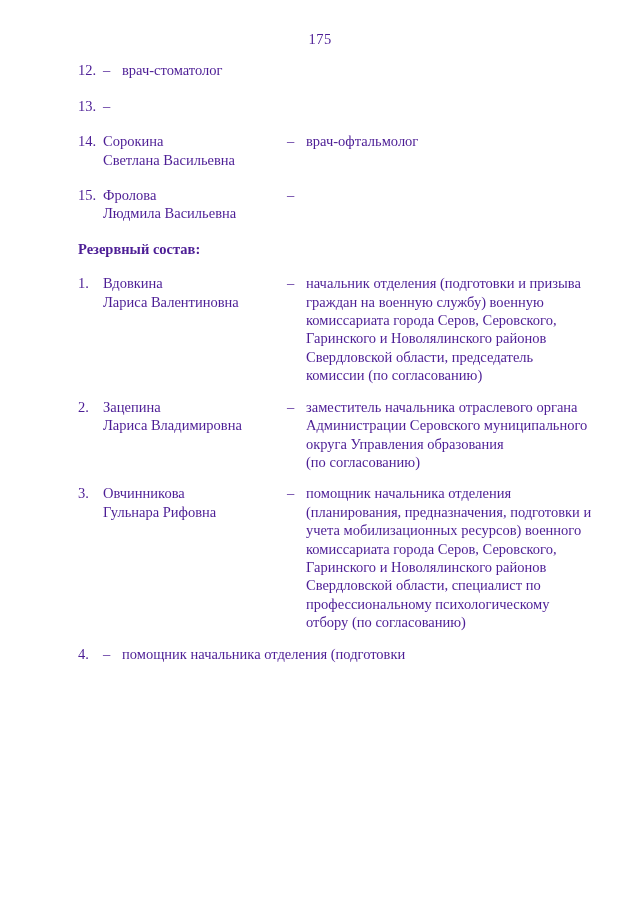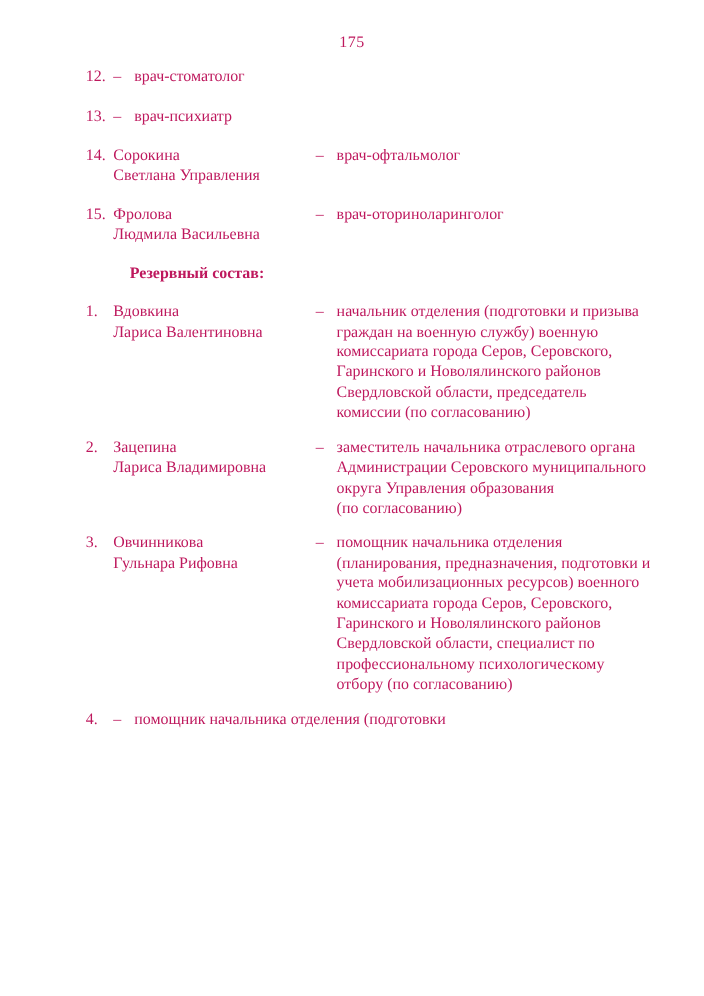--- a/index.html
+++ b/index.html
@@ -7,21 +7,21 @@
     padding: 0;
     background: #ffffff;
   }
   .page {
     position: relative;
     width: 640px;
     height: 663px;
     box-sizing: border-box;
     background: #ffffff;
     font-family: "Liberation Serif", "DejaVu Serif", serif;
-    color: #be185d;
+    color: #4c1d95;
     font-size: 14.5px;
     line-height: 18.4px;
     padding-top: 30px;
     overflow: hidden;
   }
   .page-number {
     text-align: center;
     margin-bottom: 13px;
     letter-spacing: 0.5px;
   }
@@ -44,21 +44,21 @@
   .dash {
     width: 19px;
     flex-shrink: 0;
   }
   .desc {
     flex: 1;
     white-space: pre-line;
   }
   .section-heading {
     font-weight: bold;
-    padding-left: 118px;
+    padding-left: 78px;
     margin-top: 12px;
     margin-bottom: 16px;
   }
 </style>
 </head>
 <body>
 
 <div class="page">
 
   <div class="page-number">175</div>
@@ -67,37 +67,35 @@
 
     <div class="row">
       <div class="num">12.</div>
       <div class="dash">–</div>
       <div class="desc">врач-стоматолог</div>
     </div>
 
     <div class="row">
       <div class="num">13.</div>
       <div class="dash">–</div>
-      <div class="desc">врач-психиатр</div>
     </div>
 
     <div class="row">
       <div class="num">14.</div>
       <div class="name">Сорокина
-Светлана Управления</div>
+Светлана Васильевна</div>
       <div class="dash">–</div>
       <div class="desc">врач-офтальмолог</div>
     </div>
 
     <div class="row">
       <div class="num">15.</div>
       <div class="name">Фролова
 Людмила Васильевна</div>
       <div class="dash">–</div>
-      <div class="desc">врач-оториноларинголог</div>
     </div>
 
   </div>
 
   <div class="section-heading">Резервный состав:</div>
 
   <div class="reserve-list">
 
     <div class="row">
       <div class="num">1.</div>

